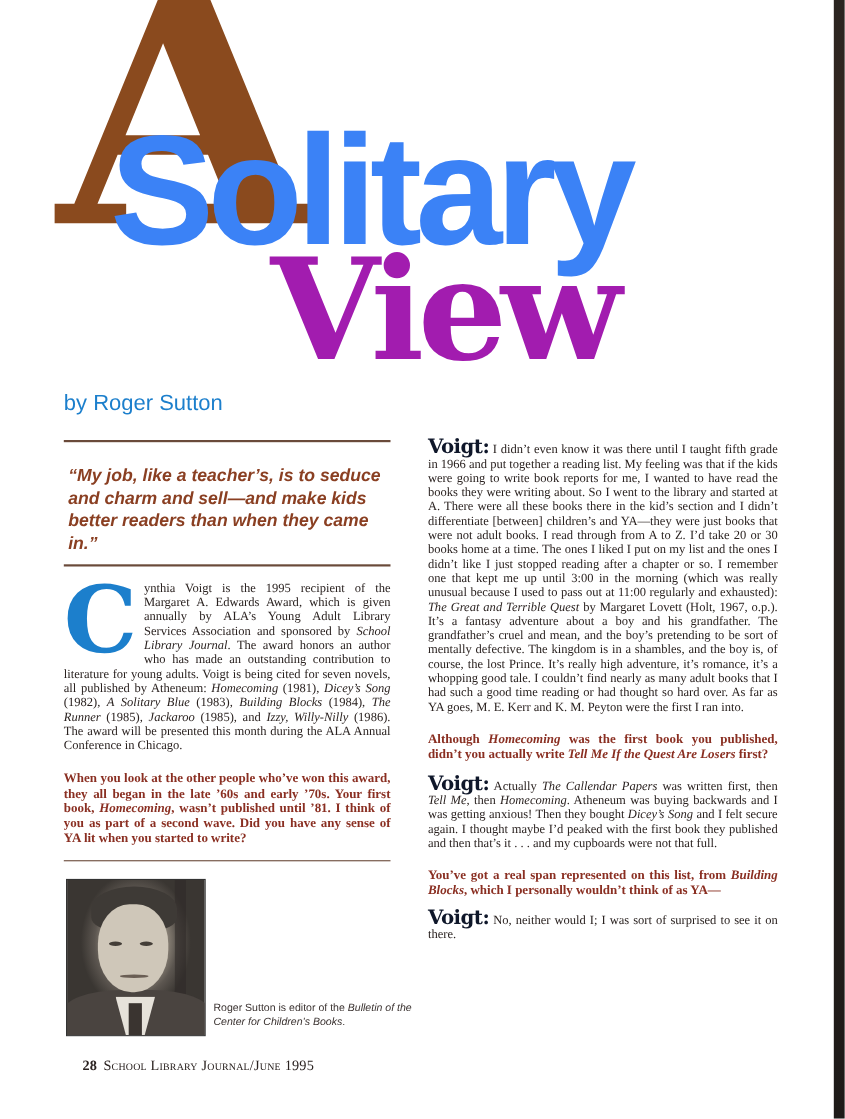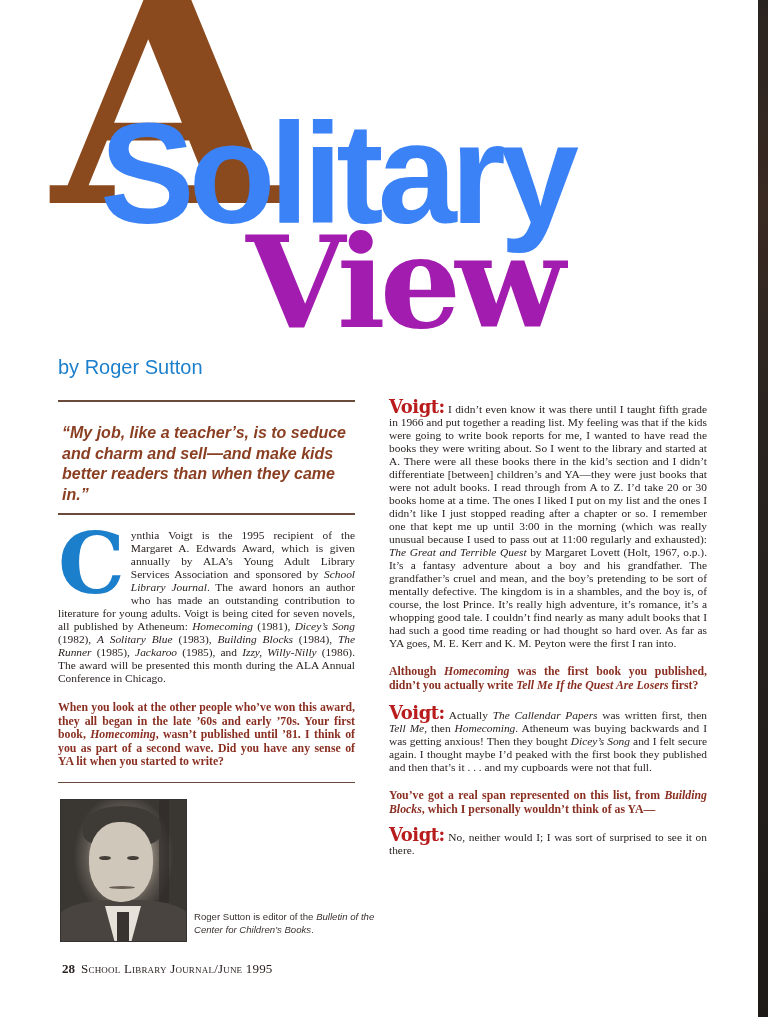--- a/index.html
+++ b/index.html
@@ -24,38 +24,38 @@
   .rule { height: 2px; background: #6a4a3a; margin: 0; }
   .pull-quote { font-family: "Liberation Sans", sans-serif; font-style: italic; font-weight: bold;
     color: #8a3f22; font-size: 16px; line-height: 20.5px; padding: 21px 0 8px 4px; margin: 0; }
 
   .body-text { font-size: 11.4px; line-height: 13px; text-align: justify; color: #2a2220; margin: 0; }
   .body-text i { }
   .drop-cap { float: left; font-family: "DejaVu Serif", serif; font-weight: bold; color: #1c7fcc;
     font-size: 84px; line-height: 62px; margin: 4px 6px 0 0; height: 64px; }
   .question { font-size: 11.8px; line-height: 13.5px; font-weight: bold; color: #8a2f22;
     text-align: justify; margin: 0; }
-  .voigt { font-family: "DejaVu Serif", serif; font-weight: bold; color: #b91c1c; font-size: 18px;
+  .voigt { font-family: "DejaVu Serif", serif; font-weight: bold; color: #0f172a; font-size: 18px;
     letter-spacing: -0.5px; }
 
   .photo-block { position: absolute; left: 60px; top: 799px; width: 125px; height: 141px;
     background: radial-gradient(ellipse 40% 45% at 50% 40%, #c9c1b3 0%, #a89f90 45%, #5c5650 75%, #3a3632 100%);
     border: 1px solid #333; overflow: hidden; }
   .photo-hair { position: absolute; left: 22px; top: 6px; width: 78px; height: 40px; border-radius: 50% 50% 30% 30%; background: #3e3a36; }
   .photo-face { position: absolute; left: 28px; top: 22px; width: 64px; height: 80px; border-radius: 45% 45% 48% 48%; background: #cfc7b9; }
   .photo-eye { position: absolute; top: 56px; width: 12px; height: 4px; background: #443e38; border-radius: 50%; }
   .photo-mouth { position: absolute; left: 48px; top: 86px; width: 26px; height: 3px; background: #6a5e54; border-radius: 50%; }
   .photo-jacket { position: absolute; left: -4px; top: 100px; width: 134px; height: 50px; background: #4a4440; border-radius: 40% 40% 0 0; }
   .photo-shirt { position: absolute; left: 44px; top: 106px; width: 36px; height: 40px; background: #e6e2da; clip-path: polygon(0 0, 100% 0, 70% 100%, 30% 100%); }
   .photo-tie { position: absolute; left: 56px; top: 112px; width: 12px; height: 30px; background: #3a3430; }
   .photo-bg-strip { position: absolute; left: 98px; top: 0; width: 10px; height: 141px; background: #2e2a28; opacity: .6; }
   .caption { position: absolute; left: 194px; top: 910px; width: 190px; font-family: "Liberation Sans", sans-serif;
     font-size: 9.6px; line-height: 13px; color: #3a3230; }
   .caption i { font-style: italic; }
-  .footer { position: absolute; left: 62px; top: 961px; font-size: 13px; color: #2a2220; }
+  .footer { position: absolute; left: 75px; top: 961px; font-size: 13px; color: #2a2220; }
   .footer .pg { font-weight: bold; margin-right: 6px; }
   .footer .sc { font-variant: small-caps; letter-spacing: 0.2px; }
 </style>
 </head>
 <body>
 
 <div class="right-strip"></div>
 
 <div class="title-a">A</div>
 <div class="title-solitary">Solitary</div>

